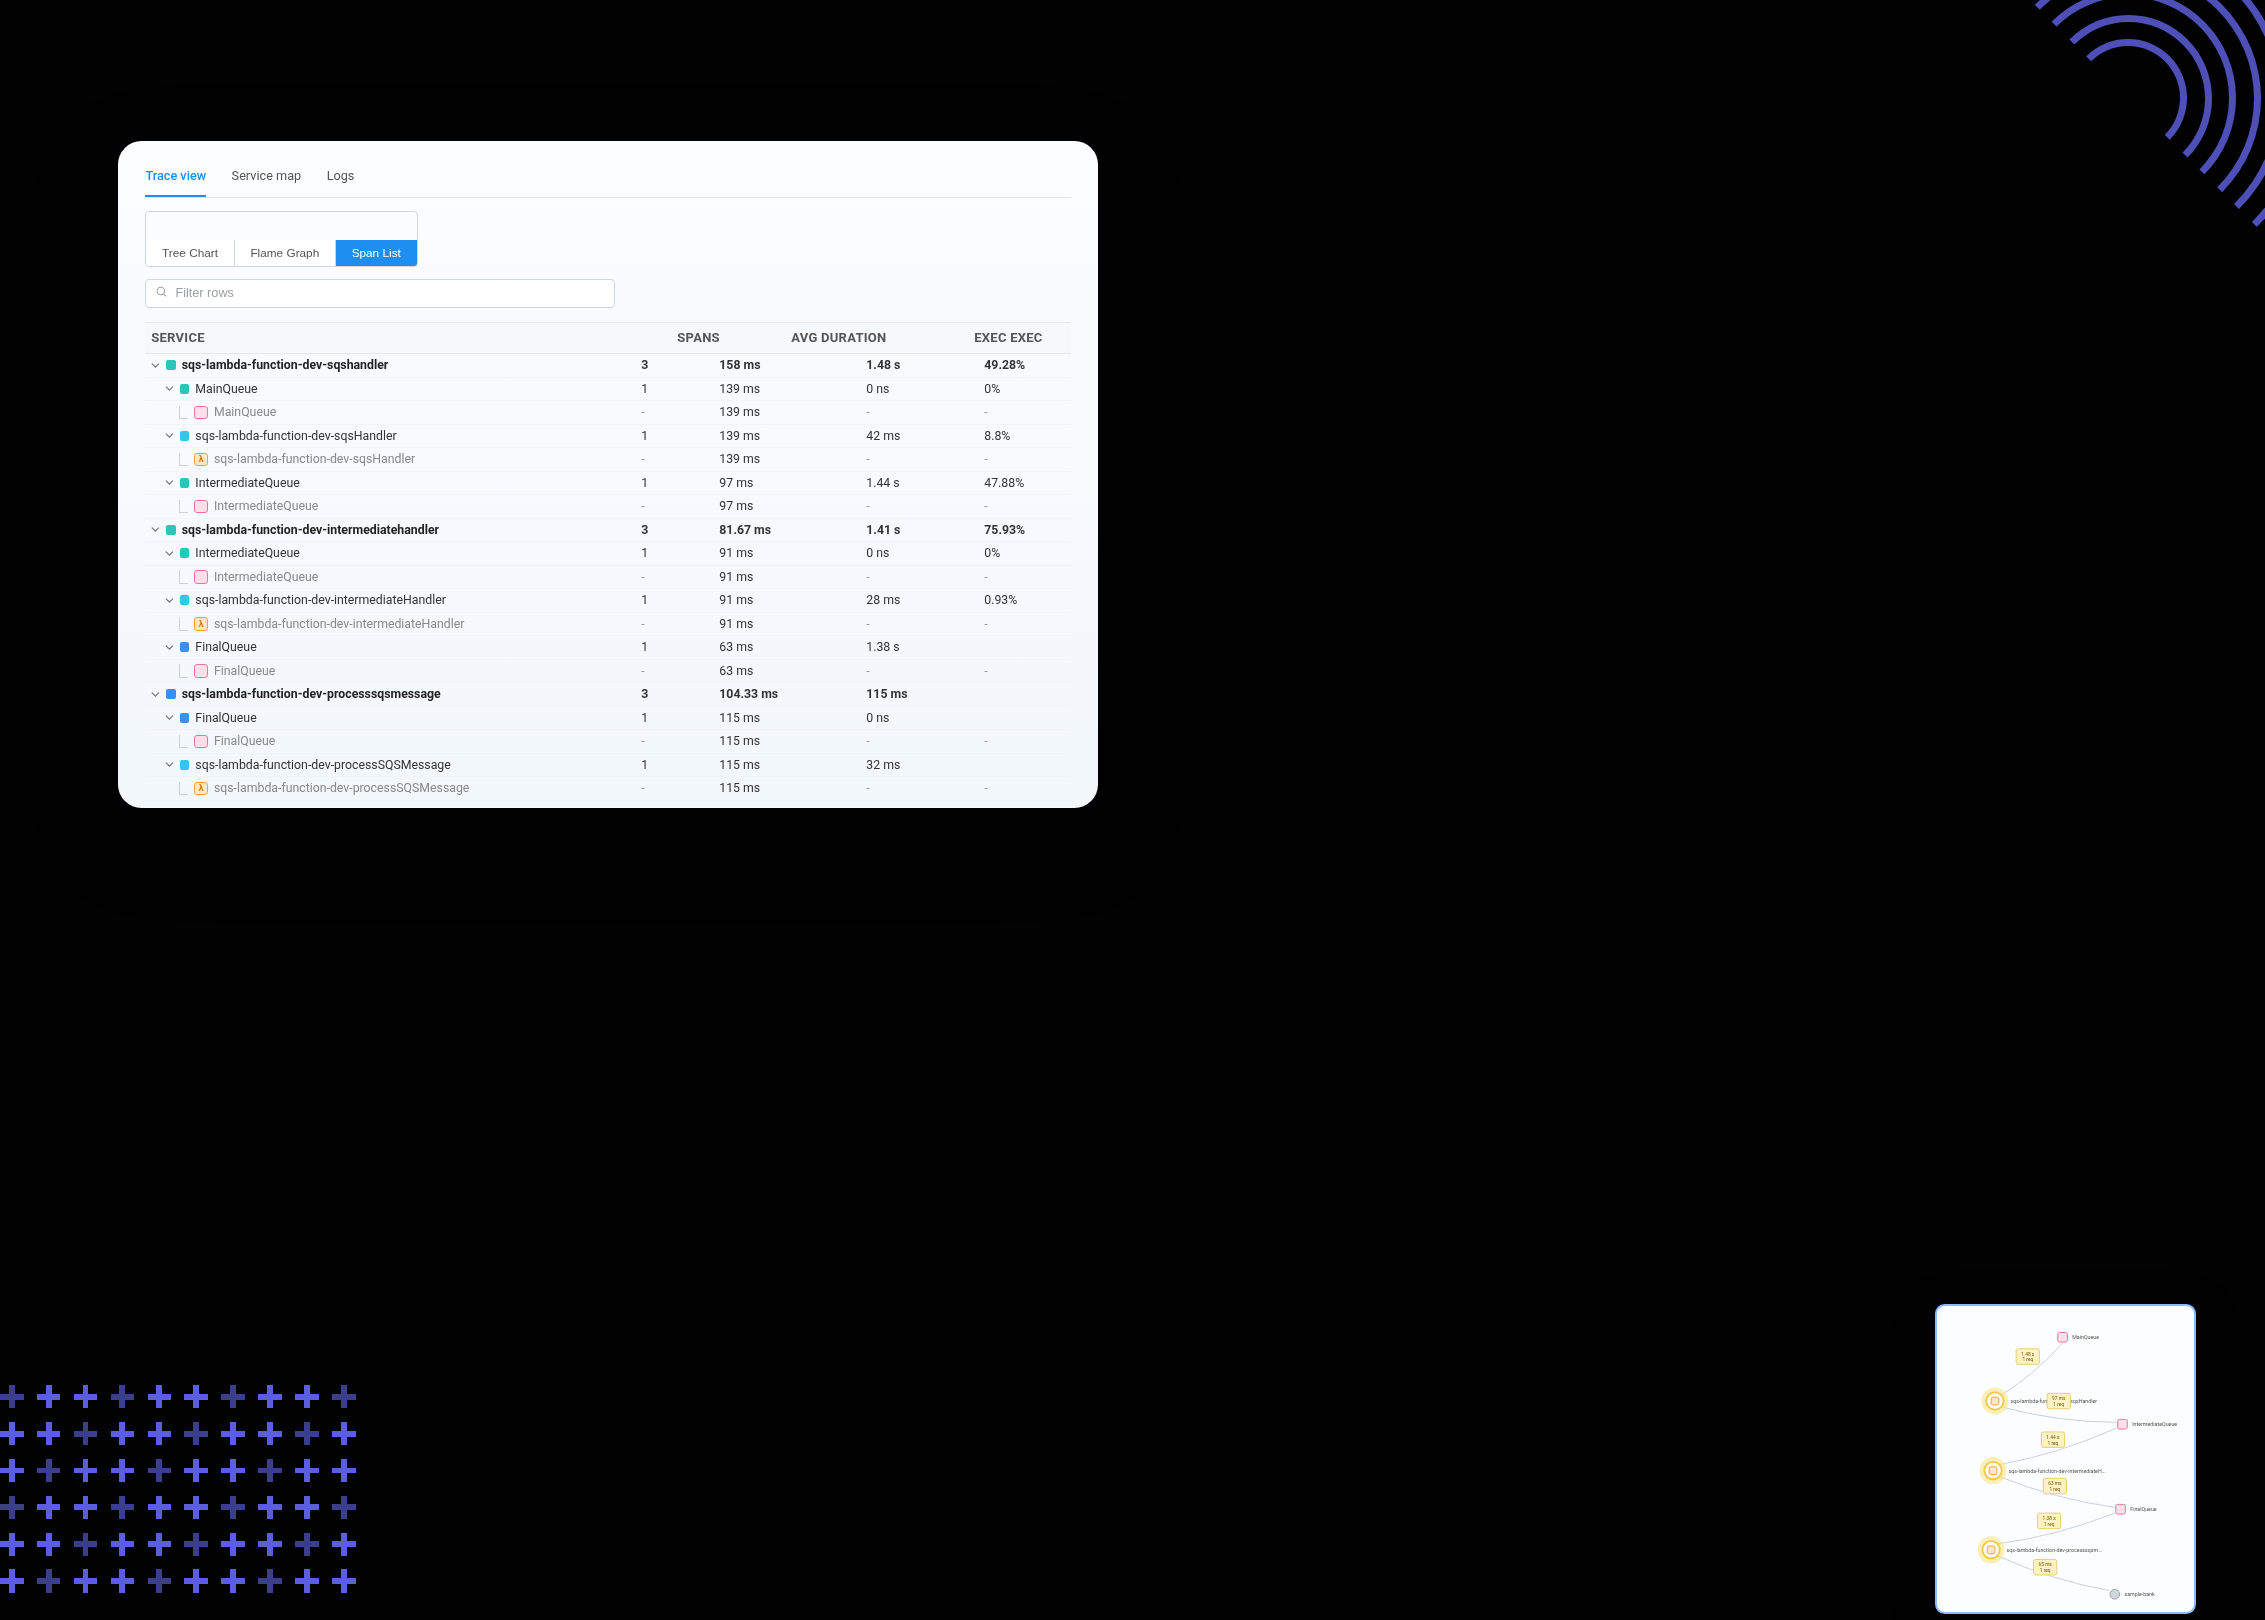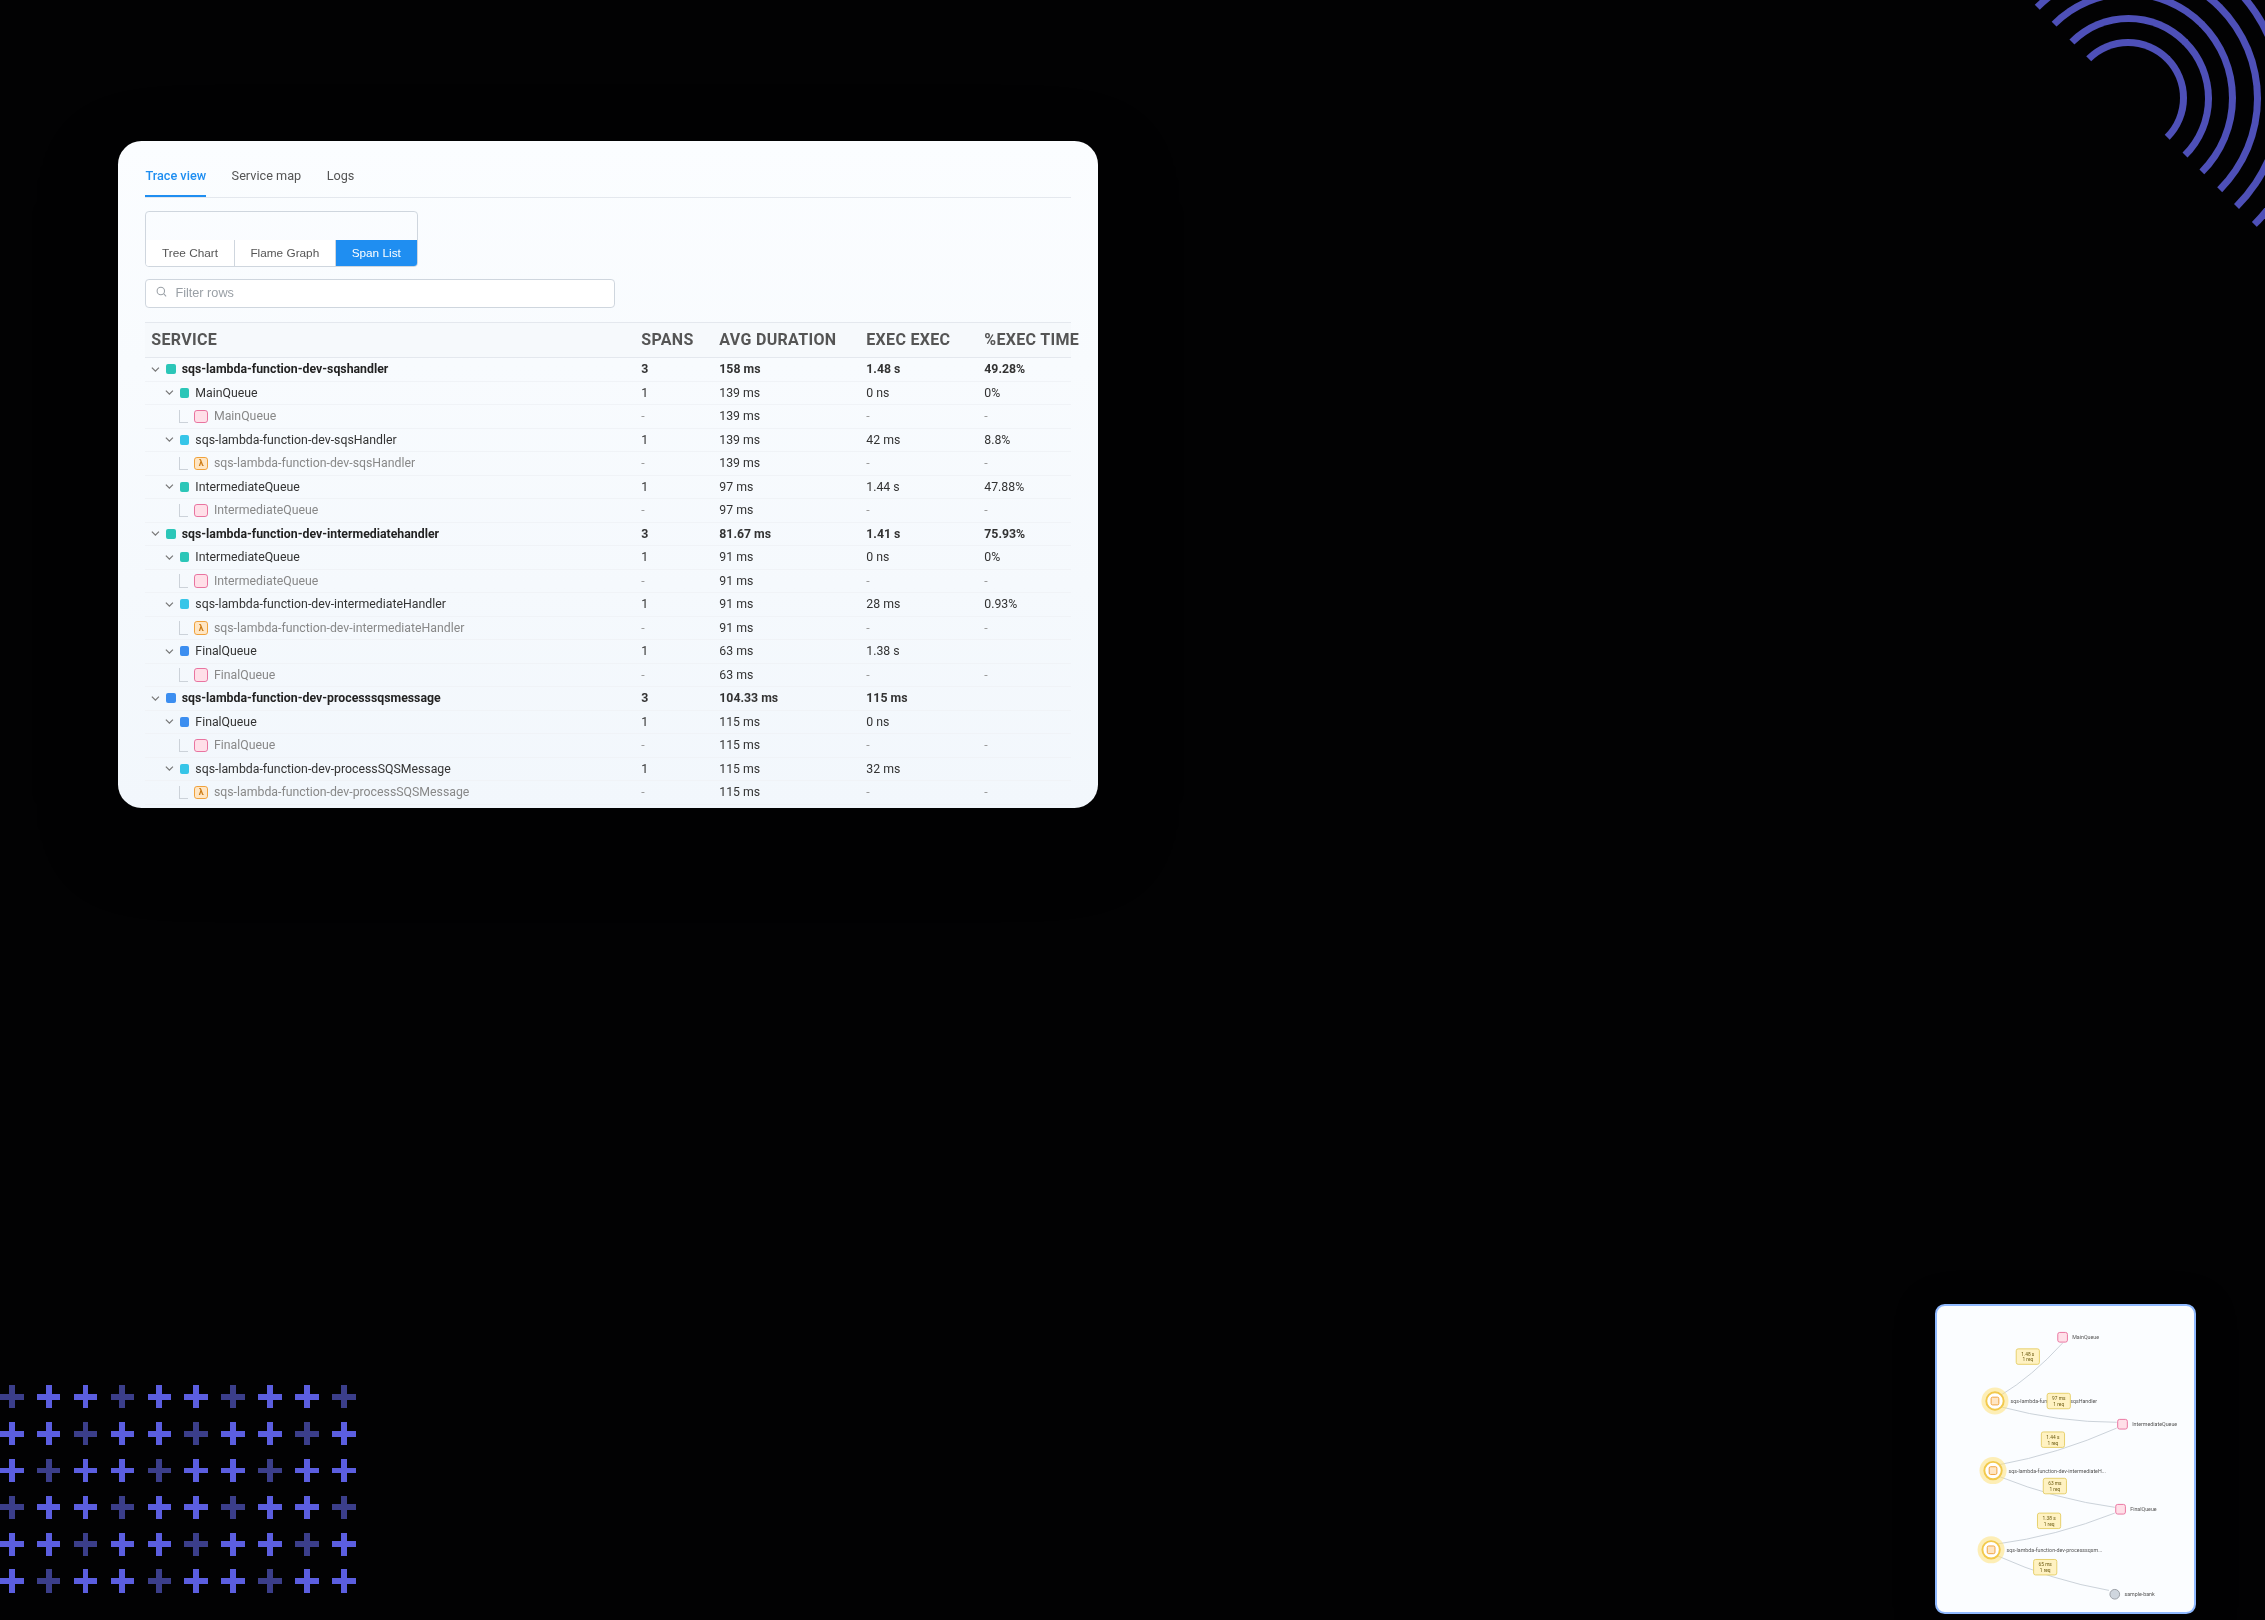--- a/index.html
+++ b/index.html
@@ -133,28 +133,29 @@
   .filter-wrap input::placeholder { color: #9aa0a6; }
 
   
   .tbl {
     margin-top: 13.7px;
     width: 100%;
   }
   .thead {
     display: grid;
     grid-template-columns: 490px 78px 147px 118px 98px;
-    font-size: 16px;
+    font-size: 13px;
     font-weight: 700;
     letter-spacing: .02em;
     color: #555;
     background: #f6f9fc;
     border-top: 1px solid #e4e8ee;
     border-bottom: 1px solid #e4e8ee;
     padding: 7.8px 5.9px;
+    gap: 36px;
   }
   .row {
     display: grid;
     grid-template-columns: 490px 78px 147px 118px 98px;
     align-items: center;
     font-size: 12.3px;
     padding: 3.9px 5.9px;
     min-height: 23.5px;
     border-bottom: 1px solid #f0f3f7;
   }

